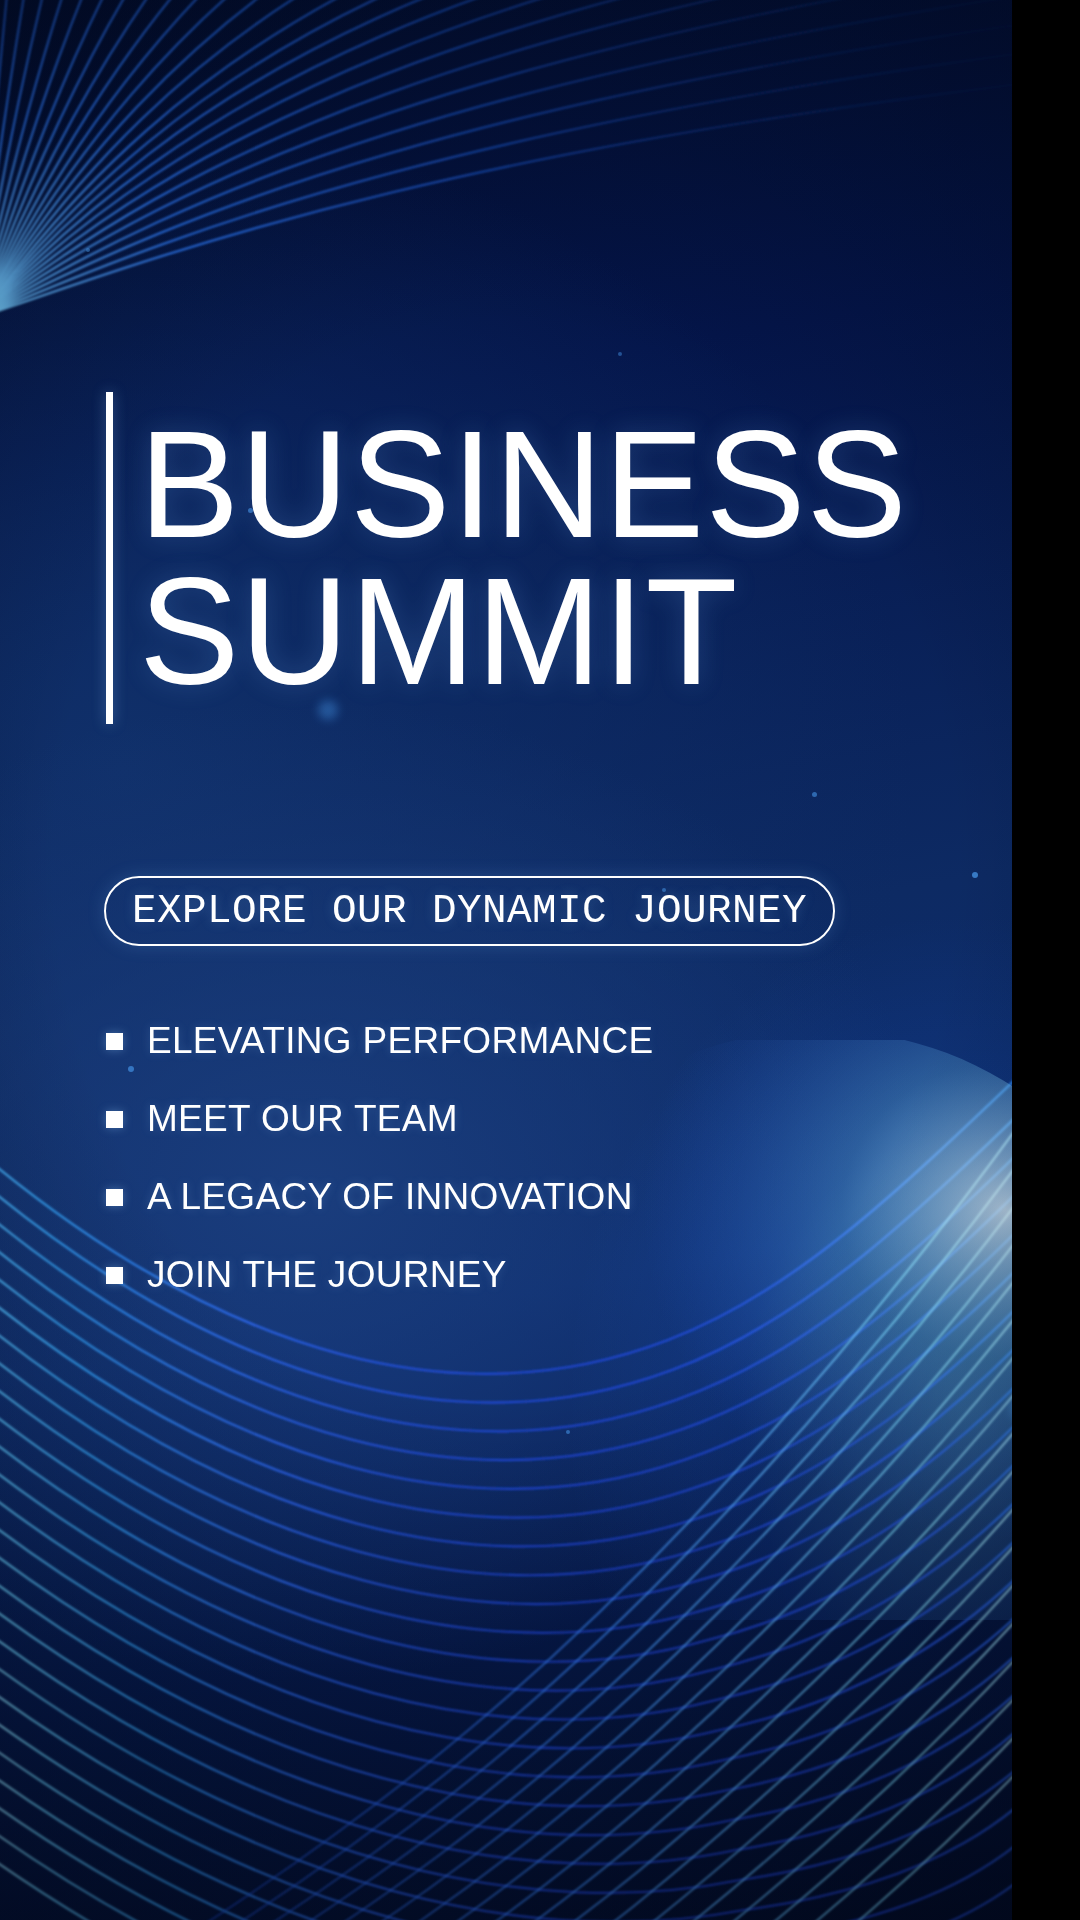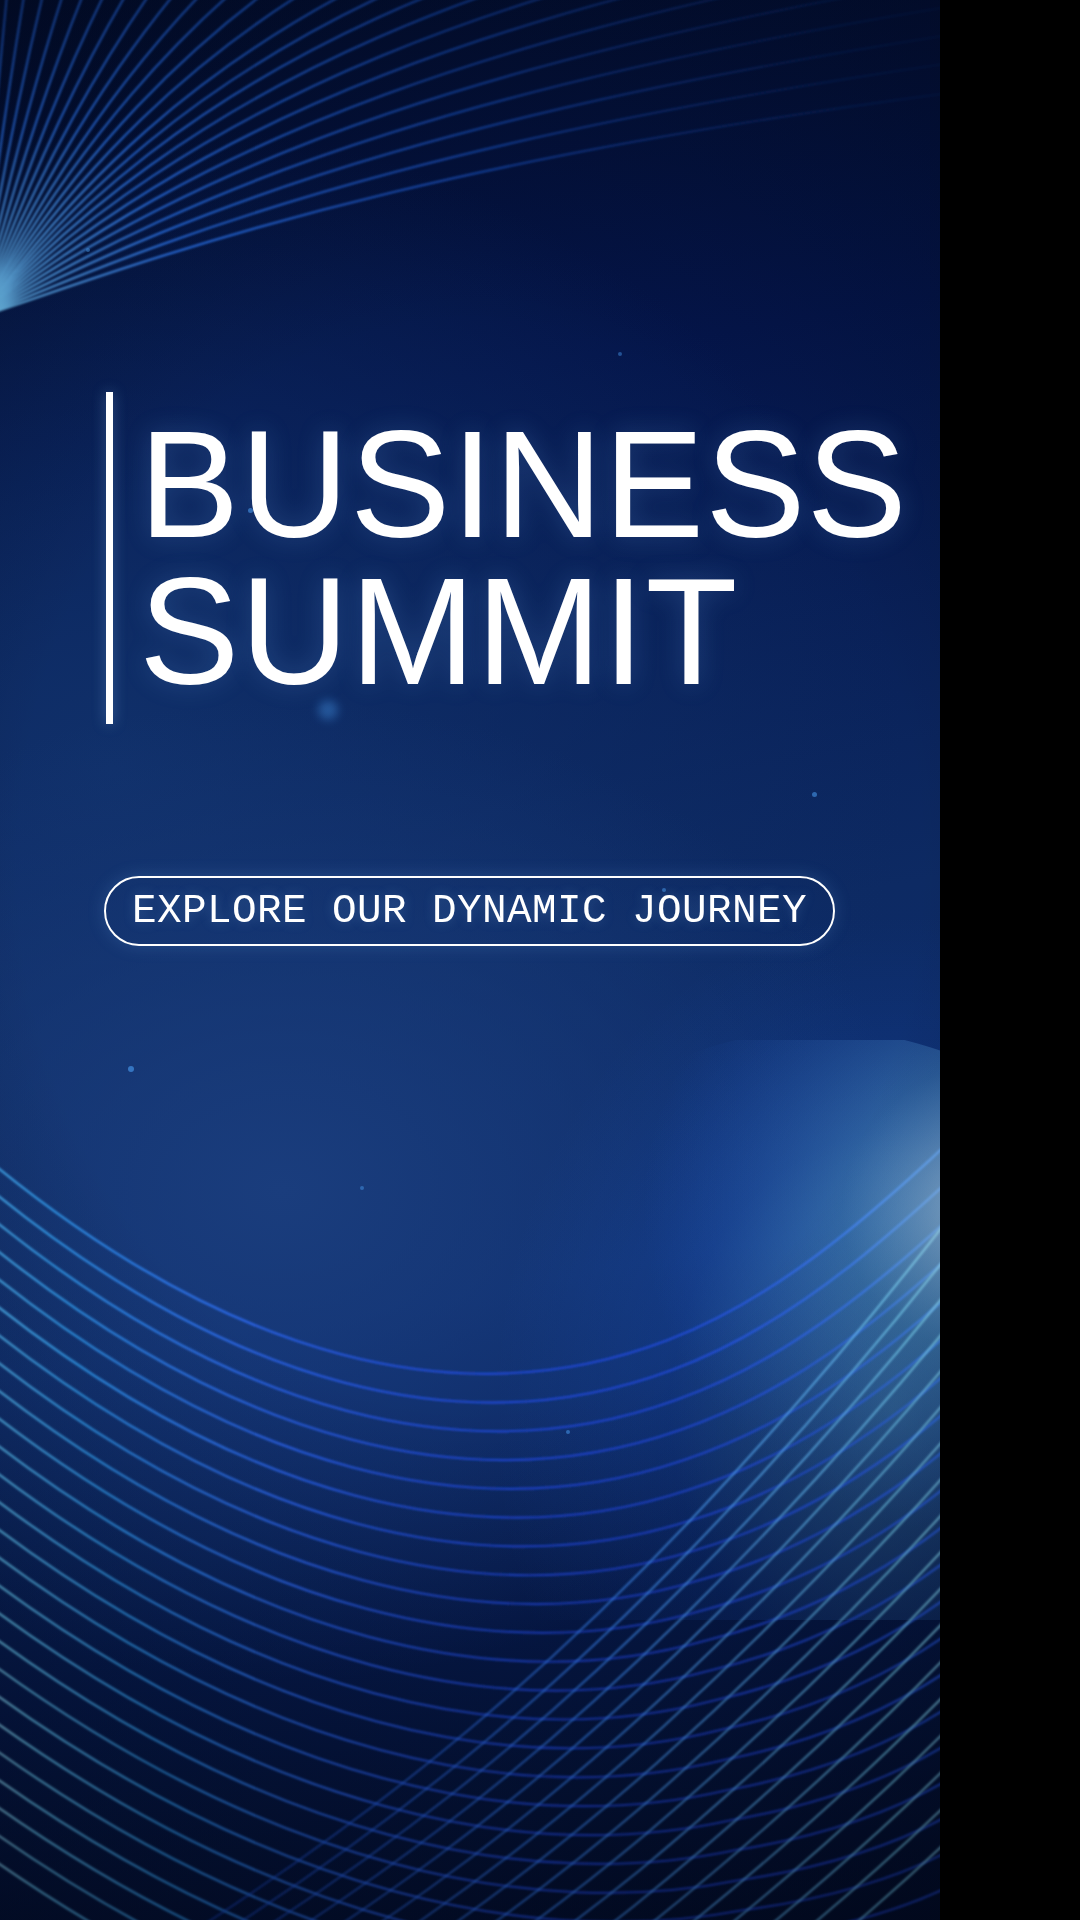--- a/index.html
+++ b/index.html
@@ -2,21 +2,21 @@
 <html><head>
 <meta charset="utf-8">
 <style>
   html, body {
     margin: 0;
     padding: 0;
     background: #000;
   }
   #poster {
     position: relative;
-    width: 940px;
+    width: 1012px;
     height: 1920px;
     overflow: hidden;
     font-family: "Liberation Sans", sans-serif;
     background: #a16207;
   }
 
   
   .bg-base {
     position: absolute;
     inset: 0;
@@ -319,14 +319,37 @@
       <div class="title-lines">
         <div class="title-line">BUSINESS</div>
         <div class="title-line">SUMMIT</div>
       </div>
     </div>
 
     <div class="cta-pill">
       <span>EXPLORE OUR DYNAMIC JOURNEY</span>
     </div>
 
+    <div class="bullet-list">
+
+      <div class="bullet-item">
+        <div class="bullet-square"></div>
+        <div class="bullet-label">ELEVATING PERFORMANCE</div>
+      </div>
+
+      <div class="bullet-item">
+        <div class="bullet-square"></div>
+        <div class="bullet-label">MEET OUR TEAM</div>
+      </div>
+
+      <div class="bullet-item">
+        <div class="bullet-square"></div>
+        <div class="bullet-label">A LEGACY OF INNOVATION</div>
+      </div>
+
+      <div class="bullet-item">
+        <div class="bullet-square"></div>
+        <div class="bullet-label">JOIN THE JOURNEY</div>
+      </div>
+
+    </div>
   </div>
 </div>
 
 </body></html>

